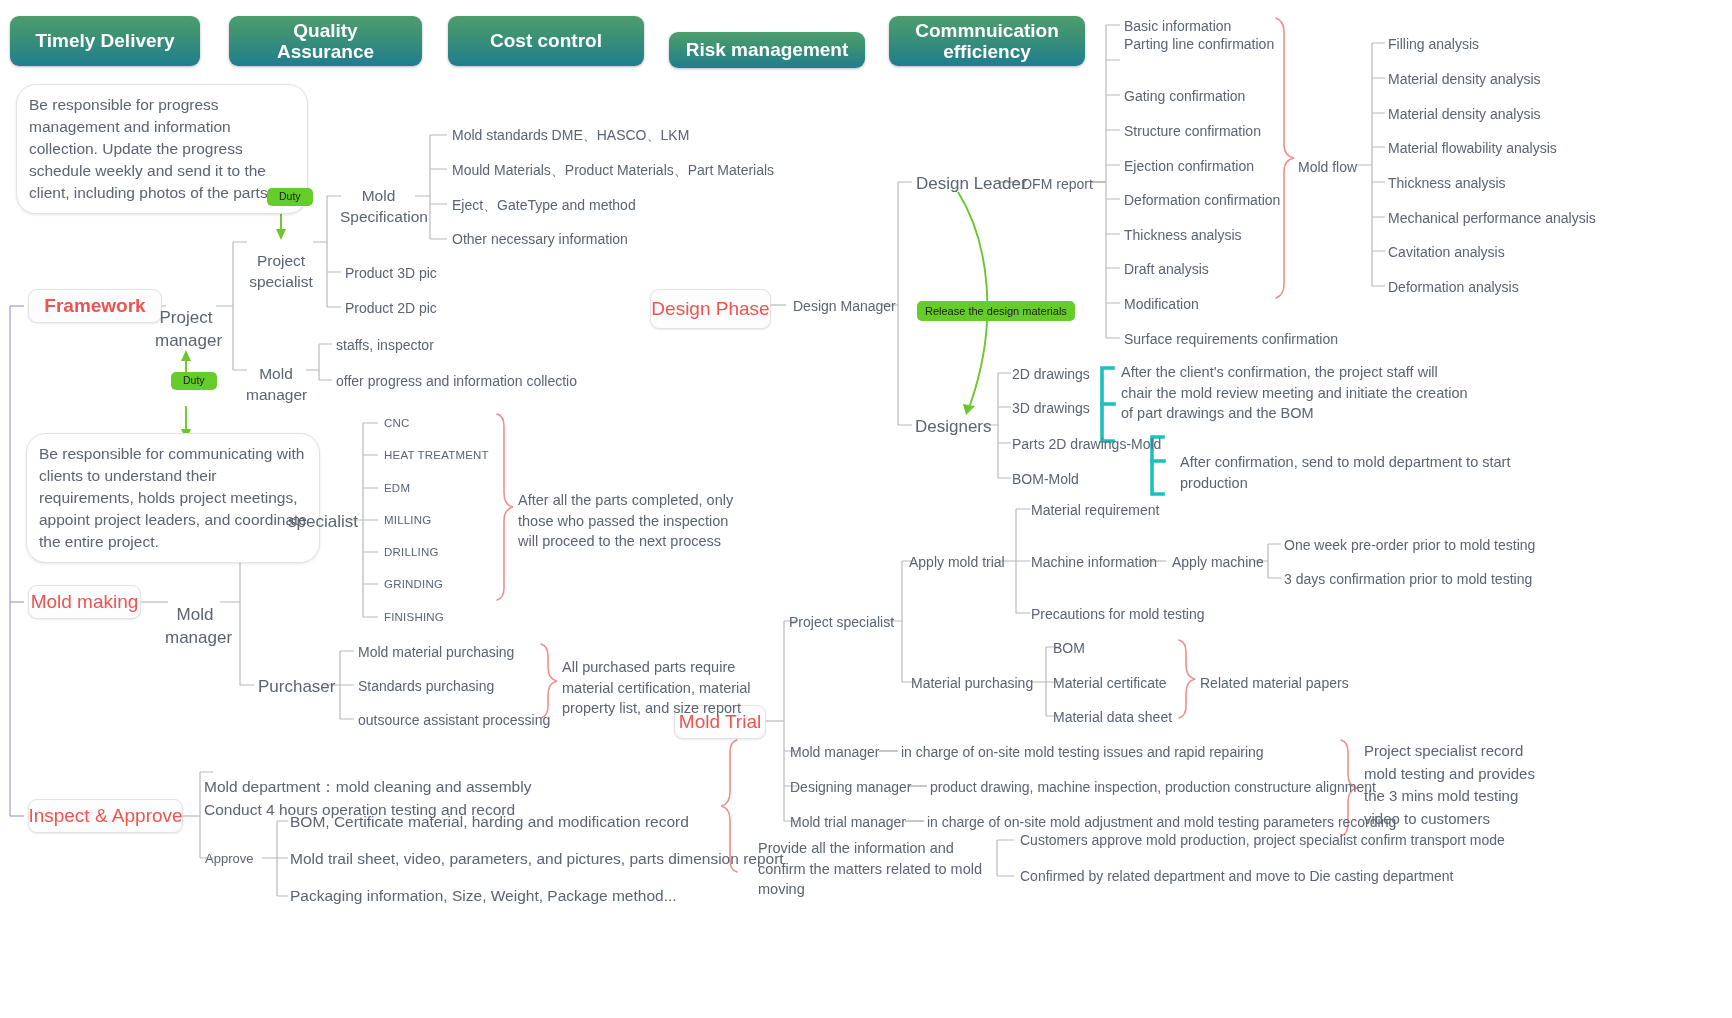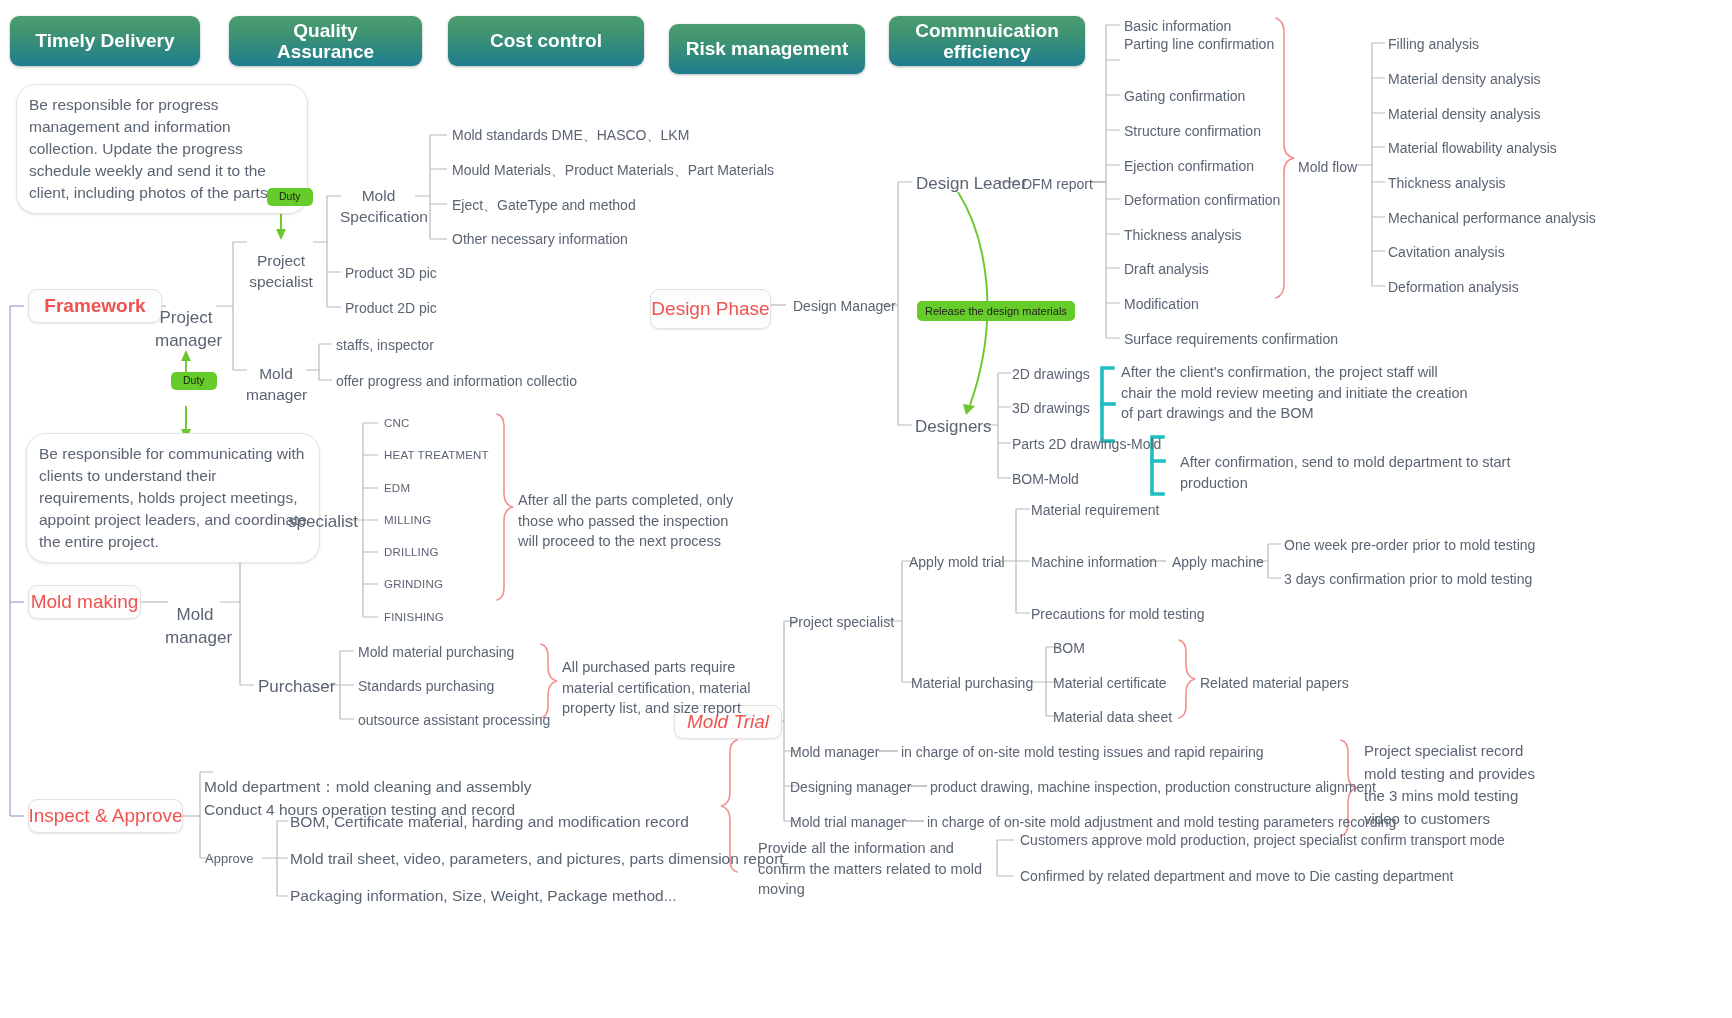--- a/index.html
+++ b/index.html
@@ -197,21 +197,21 @@
   <div class="pill" style="left:229px; top:16px; width:193px; height:50px; white-space:pre-line;">
     <span style="white-space:pre-line;">Quality
 Assurance</span>
   </div>
   <div class="pill" style="left:10px; top:16px; width:190px; height:50px;">
     <span>Timely Delivery</span>
   </div>
   <div class="pill" style="left:448px; top:16px; width:196px; height:50px;">
     <span>Cost control</span>
   </div>
-  <div class="pill" style="left:669px; top:24px; width:196px; height:50px;">
+  <div class="pill" style="left:669px; top:32px; width:196px; height:36px;">
     <span>Risk management</span>
   </div>
   <div class="pill" style="left:889px; top:16px; width:196px; height:50px; white-space:pre-line;">
     <span style="white-space:pre-line;">Commnuication
 efficiency</span>
   </div>
 
   <div class="note" style="left:16px; top:84px; width:292px;">
     <span>Be responsible for progress management and information collection. Update the progress schedule weekly and send it to the client, including photos of the parts</span>
   </div>
@@ -235,21 +235,21 @@
   </div>
   <div class="branch" style="left:28px; top:585px; width:113px; height:34px;">
     <span>Mold making</span>
   </div>
   <div class="branch" style="left:28px; top:799px; width:155px; height:34px;">
     <span>Inspect &amp; Approve</span>
   </div>
   <div class="branch" style="left:650px; top:289px; width:121px; height:40px;">
     <span>Design Phase</span>
   </div>
-  <div class="branch" style="left:674px; top:705px; width:108px; height:34px;font-style:italic;">
+  <div class="branch" style="left:674px; top:705px; width:92px; height:34px;">
     <span>Mold Trial</span>
   </div>
 
   <div class="node lg center" style="left:155px; top:285px; width:62px; white-space:pre-line;">
     <span style="white-space:pre-line;">Project
 manager</span>
   </div>
   <div class="node center" style="left:248px; top:231px; width:66px; white-space:pre-line;">
     <span style="white-space:pre-line;">Project
 specialist</span>

